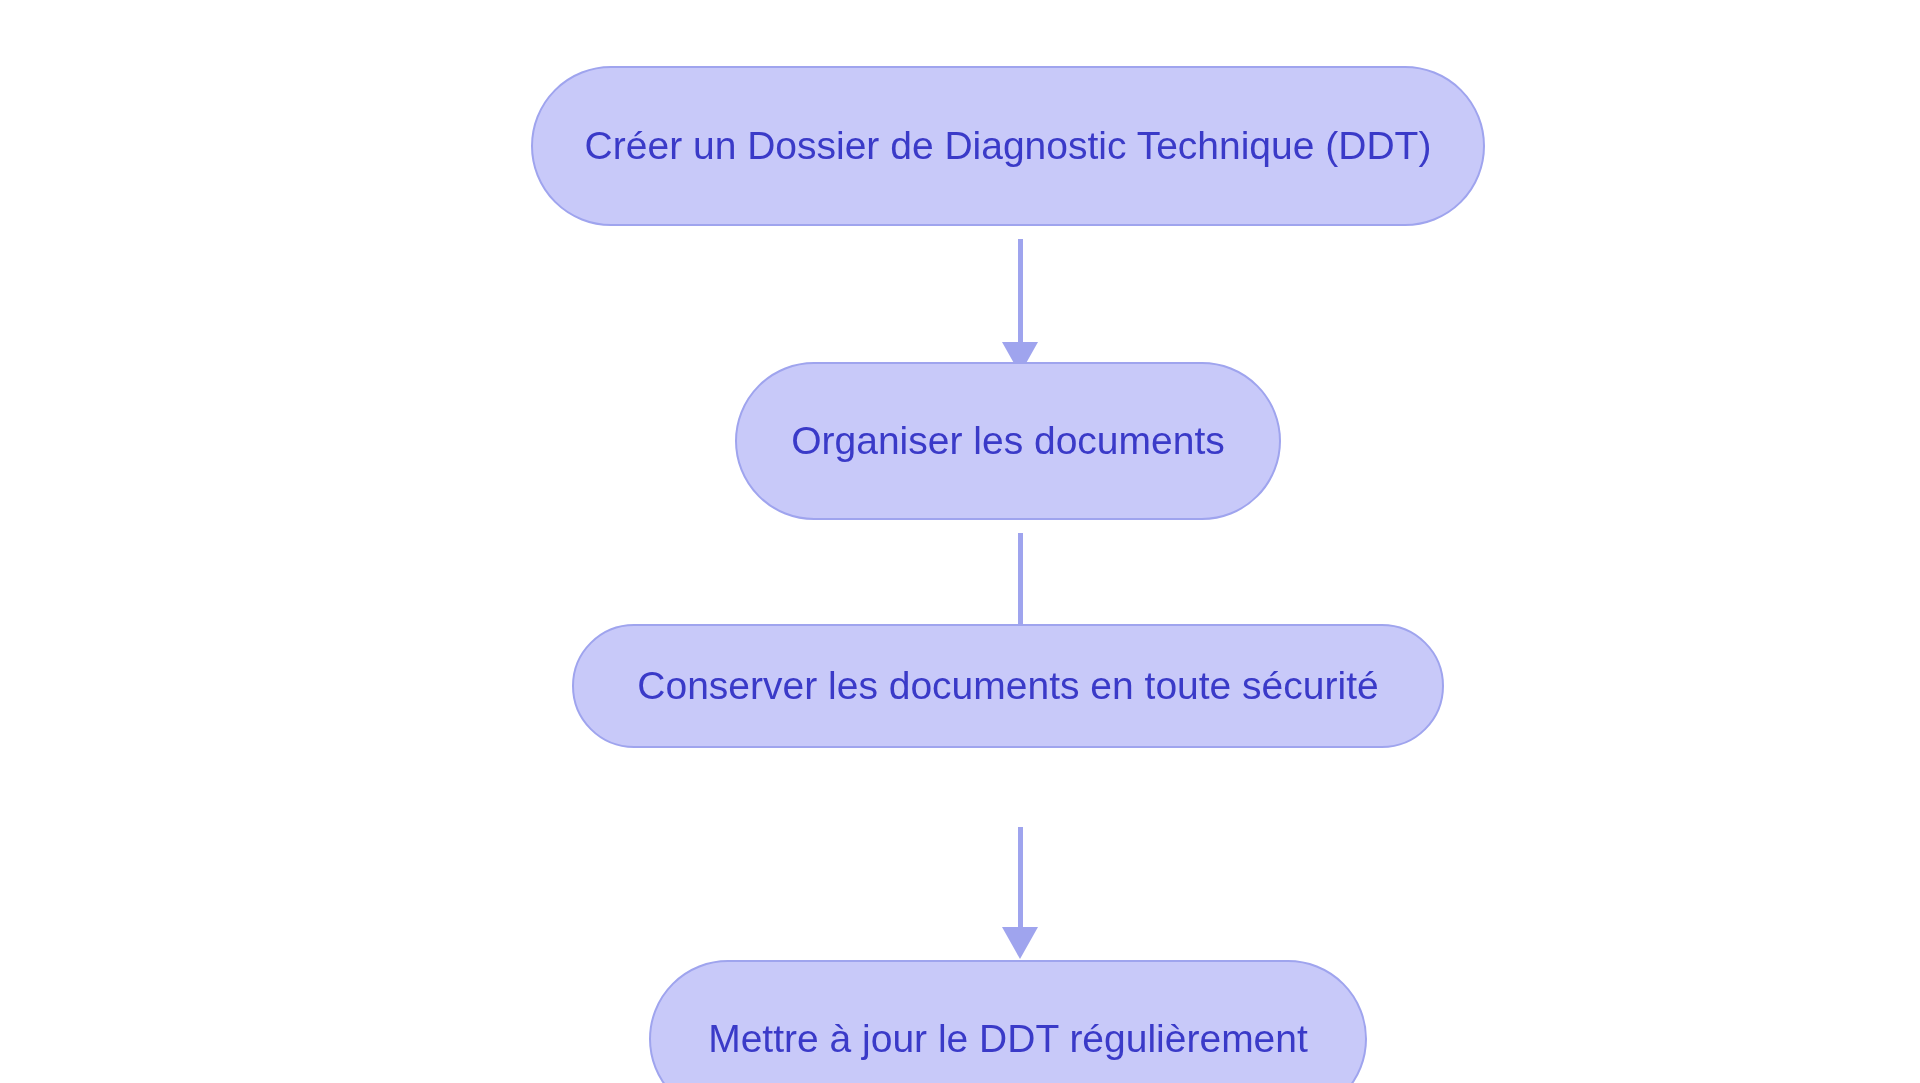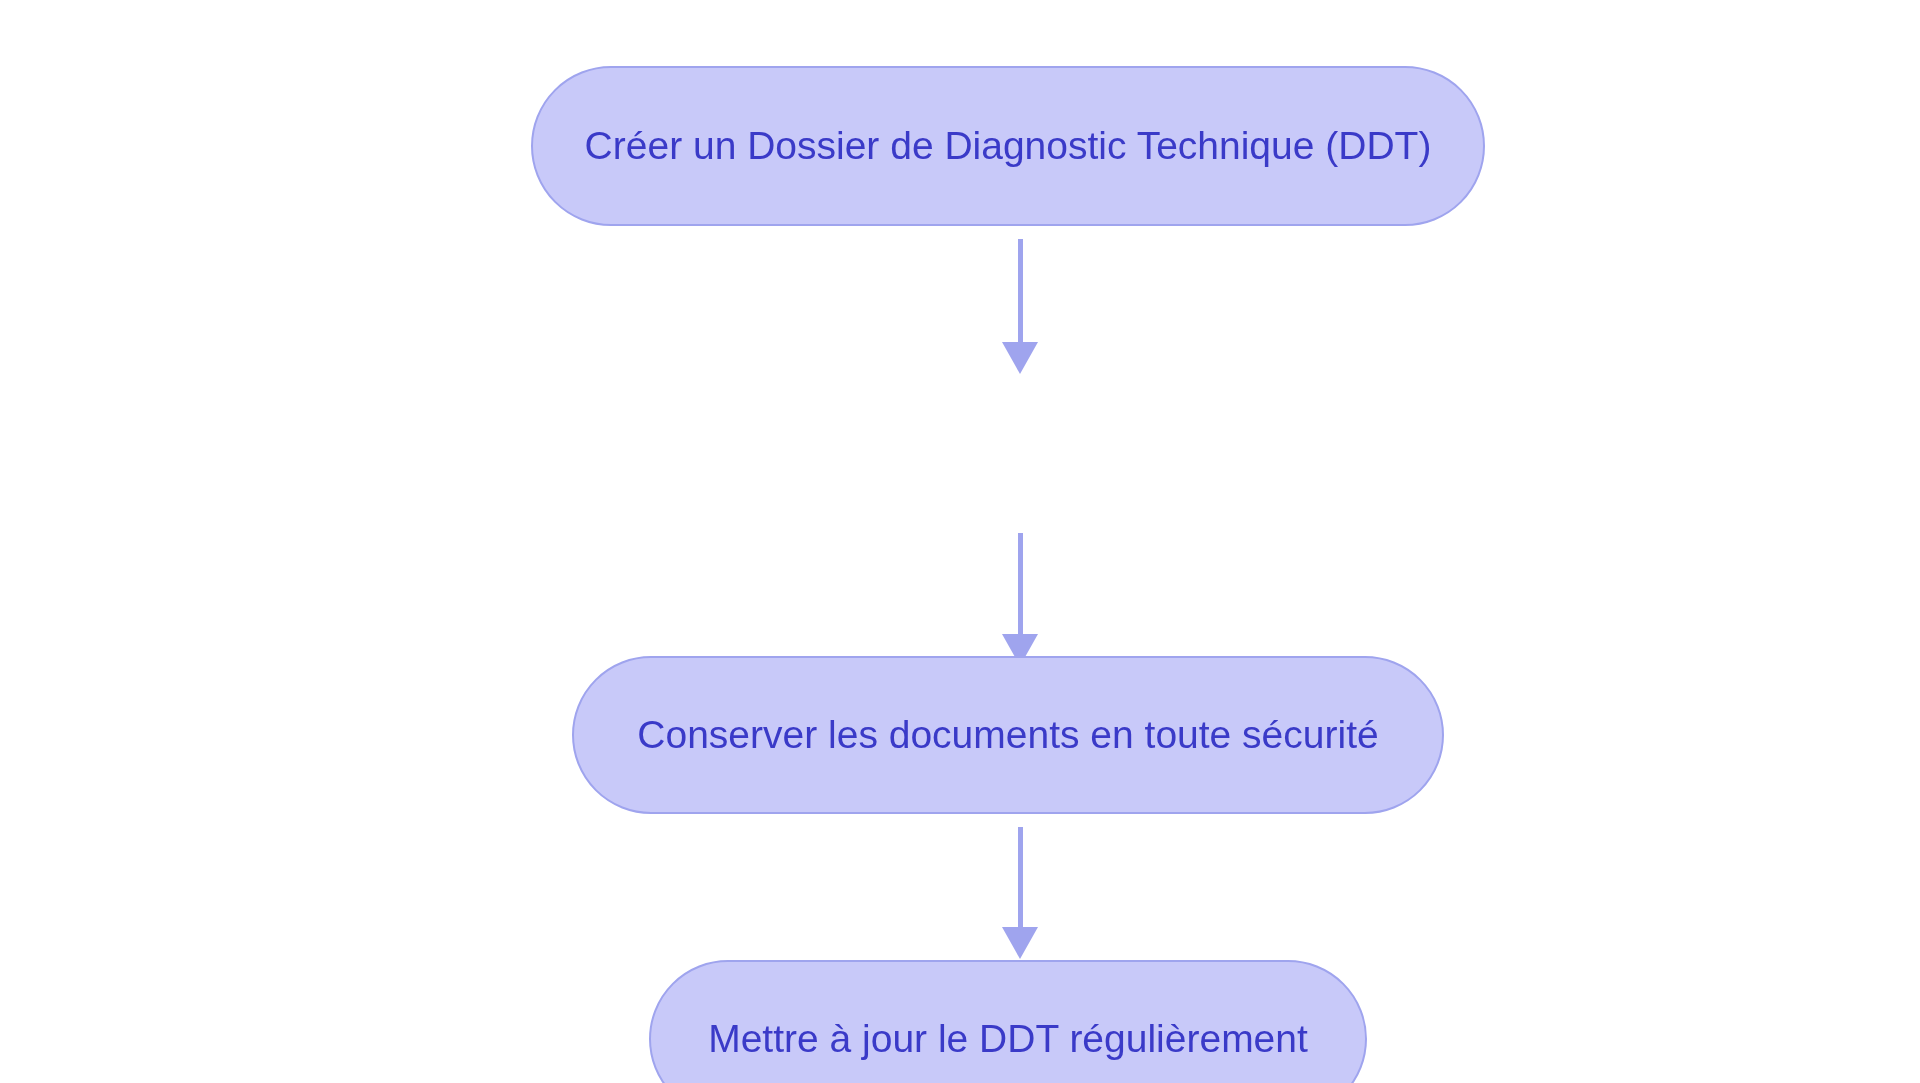--- a/index.html
+++ b/index.html
@@ -30,21 +30,21 @@
     align-items: center;
     justify-content: center;
     text-align: center;
     color: var(--node-text);
     font-size: 39px;
     line-height: 1.2;
     white-space: nowrap;
   }
   .node-1 { left: 483px;  top: 18px;  width: 954px; height: 160px; }
   .node-2 { left: 687px;  top: 314px; width: 546px; height: 158px; }
-  .node-3 { left: 524px;  top: 608px; width: 872px; height: 158px; }
+  .node-3 { left: 524px;  top: 576px; width: 872px; height: 124px; }
   .node-4 { left: 601px;  top: 912px; width: 718px; height: 158px; }
 
   .arrow { position: absolute; }
   .arrow .shaft {
     position: absolute;
     left: 958px;
     width: 5px;
     background: var(--arrow);
   }
   .arrow .head {
@@ -69,20 +69,23 @@
 
   <div class="node node-1">
     <span>Créer un Dossier de Diagnostic Technique (DDT)</span>
   </div>
 
   <div class="arrow arrow-1">
     <div class="shaft"></div>
     <div class="head"></div>
   </div>
 
+  <div class="node node-2">
+    <span>Organiser les documents</span>
+  </div>
 
   <div class="arrow arrow-2">
     <div class="shaft"></div>
     <div class="head"></div>
   </div>
 
   <div class="node node-3">
     <span>Conserver les documents en toute sécurité</span>
   </div>
 

